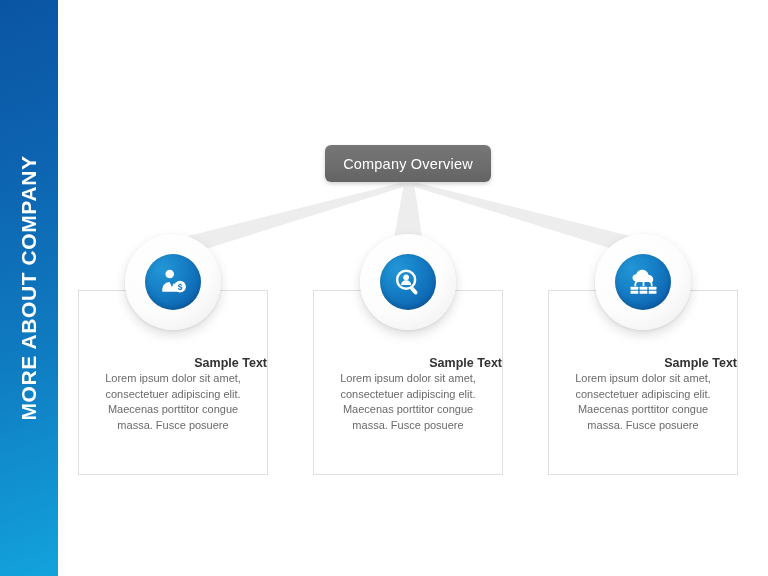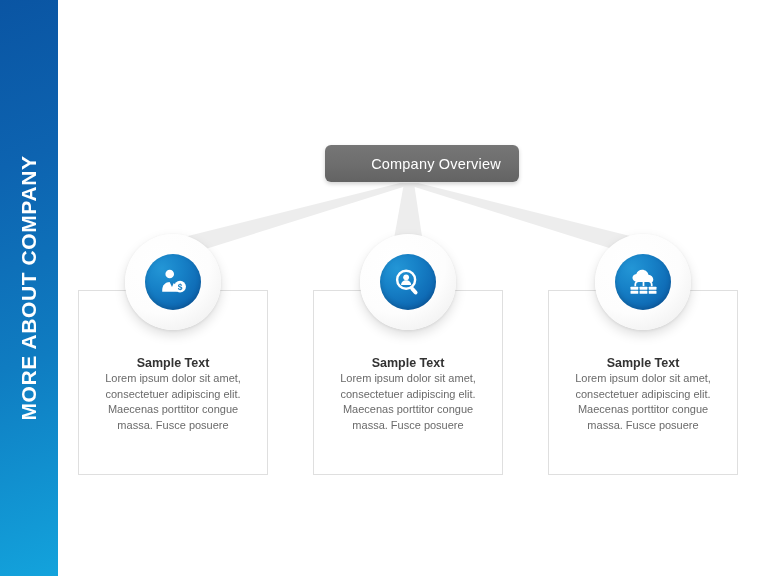--- a/index.html
+++ b/index.html
@@ -60,21 +60,20 @@
     left: 325px;
     top: 145px;
     width: 166px;
     height: 37px;
     background: linear-gradient(180deg, #767676 0%, #6d6d6d 55%, #636363 100%);
     border-radius: 6px;
     box-shadow: 0 2px 4px rgba(0,0,0,0.18);
     display: flex;
     align-items: center;
     justify-content: center;
-    padding-left: 28px;
   }
   .title-button-label {
     color: #ffffff;
     font-size: 14.5px;
     letter-spacing: 0.2px;
     font-family: "Liberation Sans", sans-serif;
   }
 
   
   .card {
@@ -88,21 +87,21 @@
   }
   .card-1 { left: 78px; }
   .card-2 { left: 313px; }
   .card-3 { left: 548px; }
 
   .card-heading {
     position: absolute;
     left: 0;
     right: 0;
     top: 65px;
-    text-align: center;
+    text-align: right;
     font-size: 12.5px;
     font-weight: bold;
     color: #333333;
     font-family: "Liberation Sans", sans-serif;
   }
   .card-body {
     position: absolute;
     left: 16px;
     right: 16px;
     top: 80px;

